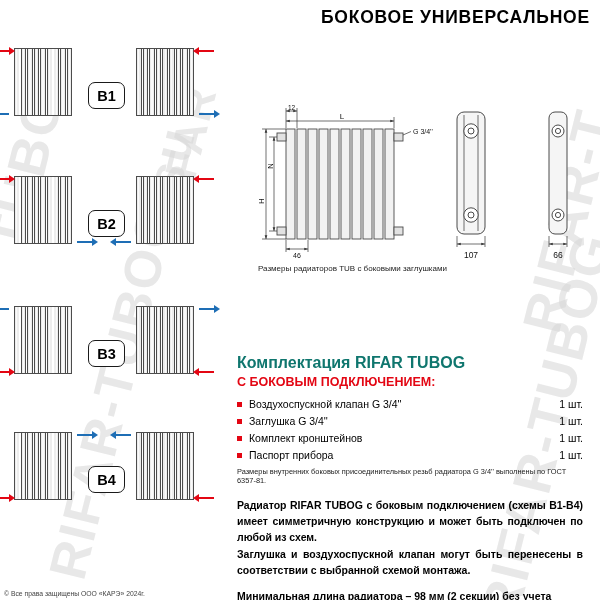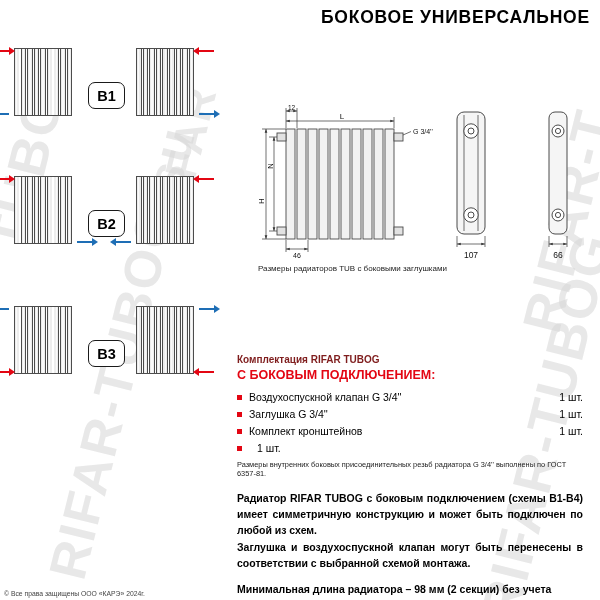--- a/index.html
+++ b/index.html
@@ -53,21 +53,21 @@
   .side2{position:absolute;left:532px;top:106px;}
   .drawing-caption{position:absolute;left:258px;top:264px;width:210px;
     font-size:8px;color:#222;}
   .dim{stroke:#333;stroke-width:.7;fill:none;}
   .body-line{stroke:#4a4a4a;stroke-width:1;fill:#f5f5f5;}
   .tube{fill:#f2f2f2;stroke:#4a4a4a;stroke-width:.9;}
   .fit{fill:#e2e2e2;stroke:#4a4a4a;stroke-width:.9;}
   svg text{font-family:"Liberation Sans",sans-serif;fill:#111;}
   
   .info{position:absolute;left:237px;top:354px;width:346px;}
-  .eq-title{font-size:10px;font-weight:bold;color:#7f1d1d;}
+  .eq-title{font-size:16px;font-weight:bold;color:#0f766e;}
   .eq-sub{font-size:12.5px;font-weight:bold;color:#e30613;margin-top:3px;}
   .eq-list{margin-top:9px;}
   .eq-row{display:flex;align-items:center;font-size:10.5px;margin-bottom:5px;color:#000;}
   .bullet{width:5px;height:5px;background:#e30613;margin-right:7px;flex:none;}
   .eq-name{flex:1;}
   .eq-qty{flex:none;margin-left:8px;}
   .eq-note{font-size:7.4px;margin-top:6px;color:#1a1a1a;}
   .desc{margin-top:13px;font-size:10.5px;line-height:1.5;text-align:justify;color:#000;font-weight:bold;}
   .desc p{margin:0 0 2px 0;}
   .min-len{margin-top:10px;font-weight:bold;font-size:10.5px;line-height:1.45;color:#000;}
@@ -132,20 +132,35 @@
       <div class="scheme-label">
         <span>В3</span>
       </div>
       <div class="rad-unit rad-right">
         <div class="radiator"></div>
         <span class="arrow blue a-tr dir-r"></span>
         <span class="arrow red a-br dir-l"></span>
       </div>
     </div>
 
+    <div class="scheme-row row-4">
+      <div class="rad-unit rad-left">
+        <div class="radiator"></div>
+        <span class="arrow red a-bl dir-r"></span>
+        <span class="arrow blue a-tr dir-r"></span>
+      </div>
+      <div class="scheme-label">
+        <span>В4</span>
+      </div>
+      <div class="rad-unit rad-right">
+        <div class="radiator"></div>
+        <span class="arrow red a-br dir-l"></span>
+        <span class="arrow blue a-tl dir-l"></span>
+      </div>
+    </div>
 
   </section>
 
   <div class="drawing">
     <svg width="190" height="158" viewBox="0 0 190 158">
       <defs>
         <marker id="ar1" viewBox="0 0 10 10" refX="9" refY="5" markerWidth="6" markerHeight="6" orient="auto-start-reverse">
           <path d="M0,1.8 L9,5 L0,8.2 Z" fill="#333"></path>
         </marker>
       </defs>
@@ -239,20 +254,21 @@
         <span class="eq-name">Заглушка G 3/4''</span>
         <span class="eq-qty">1 шт.</span>
       </div>
       <div class="eq-row">
         <span class="bullet"></span>
         <span class="eq-name">Комплект кронштейнов</span>
         <span class="eq-qty">1 шт.</span>
       </div>
       <div class="eq-row">
         <span class="bullet"></span>
+        <span class="eq-name">Паспорт прибора</span>
         <span class="eq-qty">1 шт.</span>
       </div>
     </div>
 
     <div class="eq-note">Размеры внутренних боковых присоединительных резьб радиатора G 3/4'' выполнены по ГОСТ 6357-81.</div>
 
     <div class="desc">
       <p>Радиатор RIFAR TUBOG с боковым подключением (схемы В1-В4) имеет симметричную конструкцию и может быть подключен по любой из схем.</p>
       <p>Заглушка и воздухоспускной клапан могут быть перенесены в соответствии с выбранной схемой монтажа.</p>
     </div>

